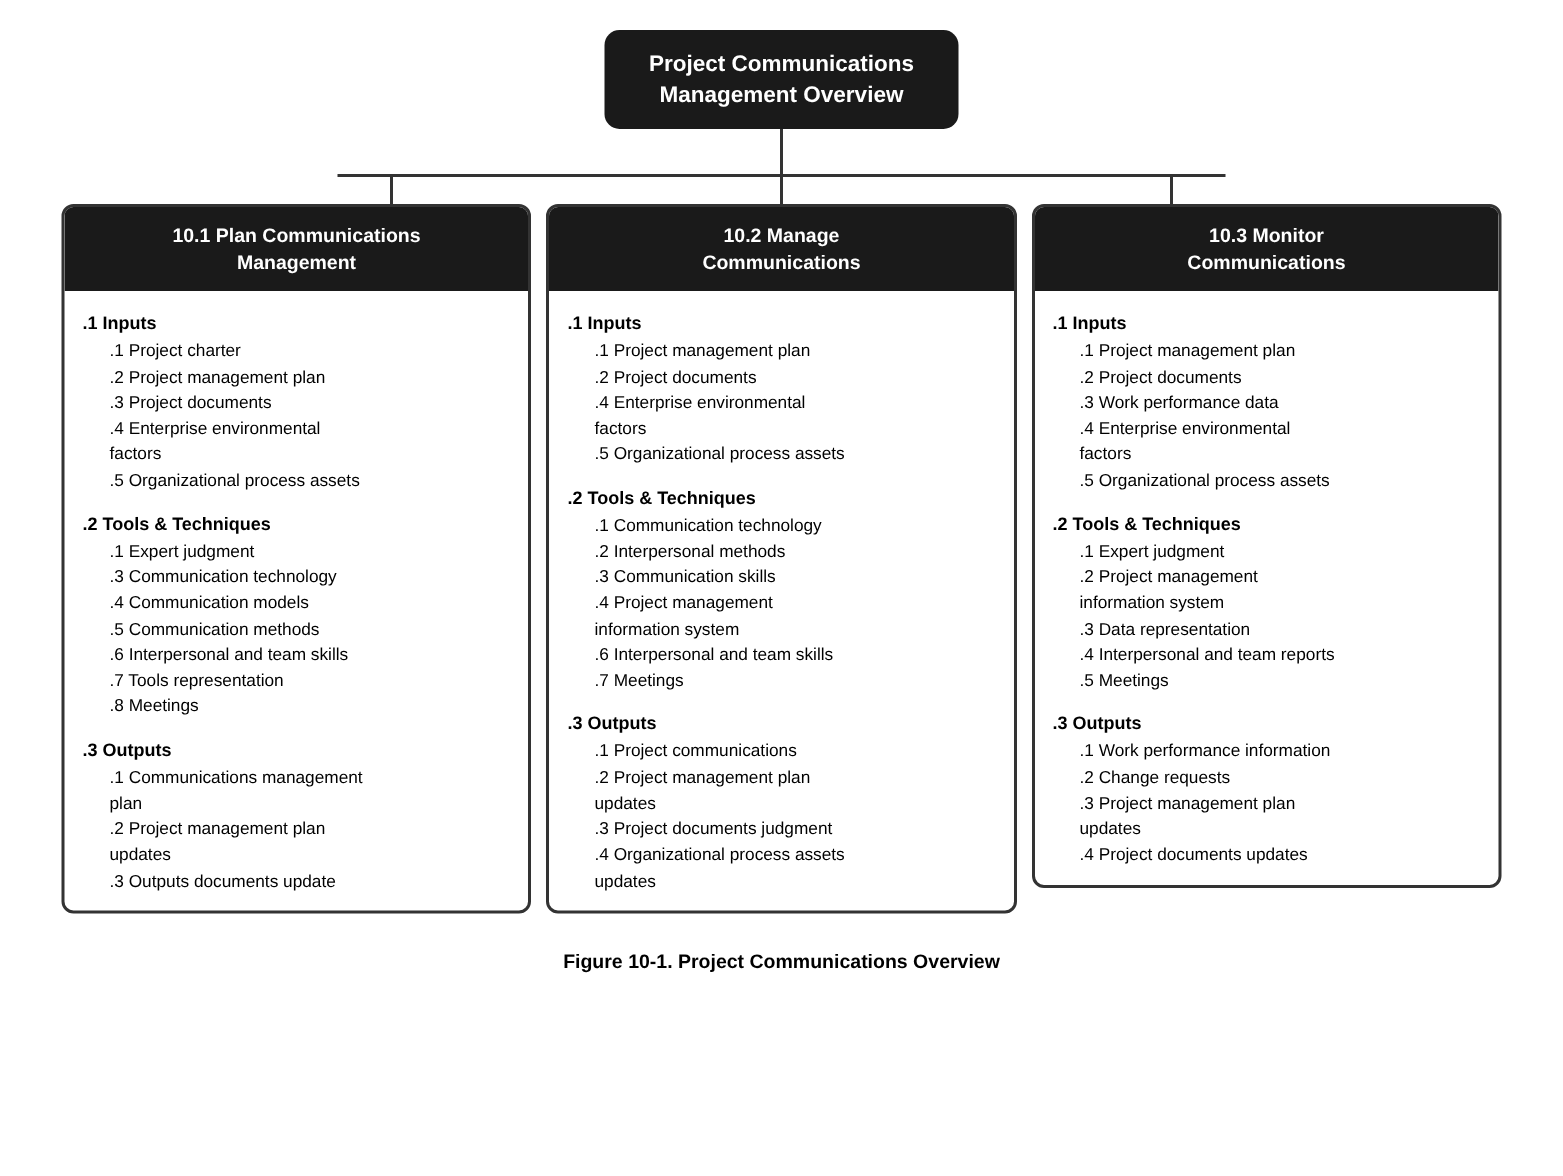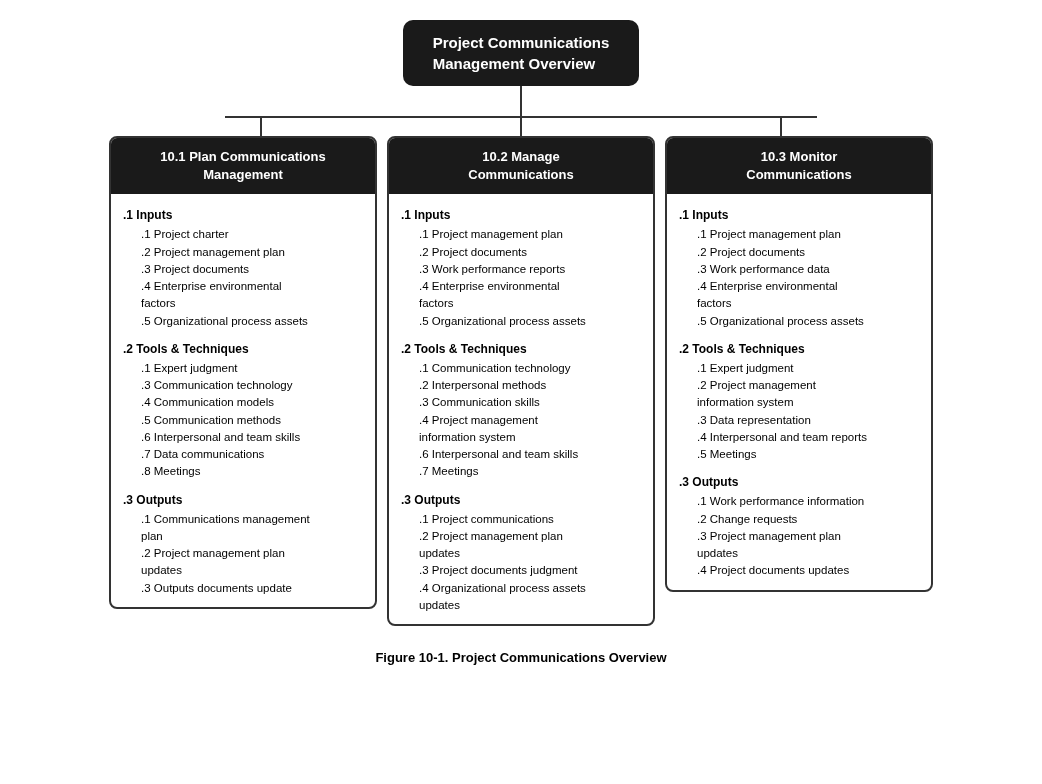--- a/index.html
+++ b/index.html
@@ -13,20 +13,21 @@
       padding: 20px;
       width: 1042px;
       min-height: 784px;
     }
 
     .top-box {
       background: #1a1a1a;
       color: #fff;
       border-radius: 10px;
       padding: 12px 30px;
+      text-align: center;
       font-weight: bold;
       font-size: 15px;
       line-height: 1.4;
       margin-bottom: 0;
       position: relative;
     }
 
     .connector-vertical-top {
       width: 2px;
       height: 30px;
@@ -62,21 +63,21 @@
     .col-connector {
       width: 2px;
       height: 20px;
       background: #333;
       margin: 0 auto;
     }
 
     .columns-wrapper {
       display: flex;
       gap: 10px;
-      width: 824px;
+      width: 960px;
       align-items: flex-start;
       margin-top: 0;
     }
 
     .column-box {
       flex: 1;
       border: 2px solid #333;
       border-radius: 8px;
       overflow: hidden;
     }
@@ -157,35 +158,34 @@
         <div class="item-l2">.2 Project management plan</div>
         <div class="item-l2">.3 Project documents</div>
         <div class="item-l2">.4 Enterprise environmental<br>    factors</div>
         <div class="item-l2">.5 Organizational process assets</div>
         <div class="section-title">.2 Tools &amp; Techniques</div>
         <div class="item-l2">.1 Expert judgment</div>
         <div class="item-l2">.3 Communication technology</div>
         <div class="item-l2">.4 Communication models</div>
         <div class="item-l2">.5 Communication methods</div>
         <div class="item-l2">.6 Interpersonal and team skills</div>
-        <div class="item-l2">.7 Data communications</div>
+        <div class="item-l2">.7 Tools representation</div>
         <div class="item-l2">.8 Meetings</div>
         <div class="section-title">.3 Outputs</div>
         <div class="item-l2">.1 Communications management<br>    plan</div>
         <div class="item-l2">.2 Project management plan<br>    updates</div>
         <div class="item-l2">.3 Outputs documents update</div>
       </div>
     </div>
     <div class="column-box">
       <div class="column-header">10.2 Manage<br>Communications</div>
       <div class="column-body">
         <div class="section-title">.1 Inputs</div>
         <div class="item-l2">.1 Project management plan</div>
         <div class="item-l2">.2 Project documents</div>
-        <div class="item-l2">.3 Work performance reports</div>
         <div class="item-l2">.4 Enterprise environmental<br>    factors</div>
         <div class="item-l2">.5 Organizational process assets</div>
         <div class="section-title">.2 Tools &amp; Techniques</div>
         <div class="item-l2">.1 Communication technology</div>
         <div class="item-l2">.2 Interpersonal methods</div>
         <div class="item-l2">.3 Communication skills</div>
         <div class="item-l2">.4 Project management<br>    information system</div>
         <div class="item-l2">.6 Interpersonal and team skills</div>
         <div class="item-l2">.7 Meetings</div>
         <div class="section-title">.3 Outputs</div>

